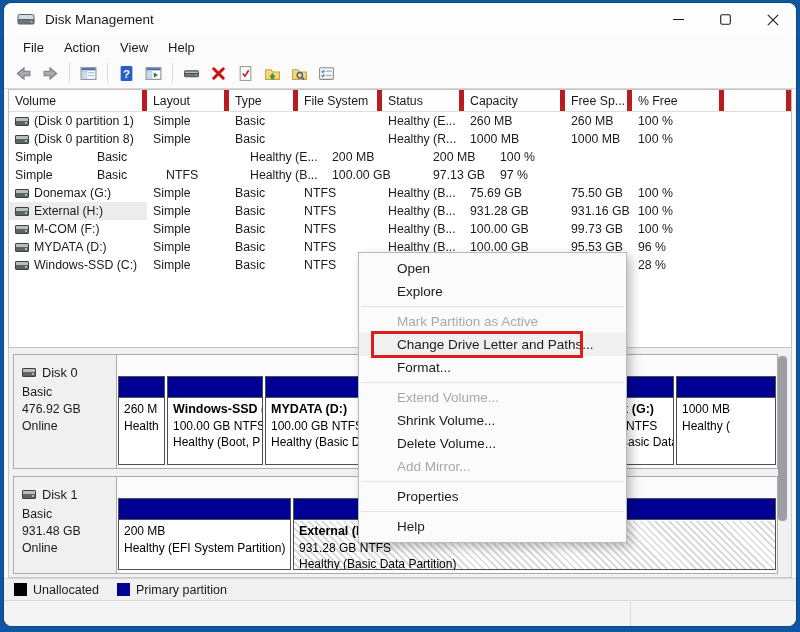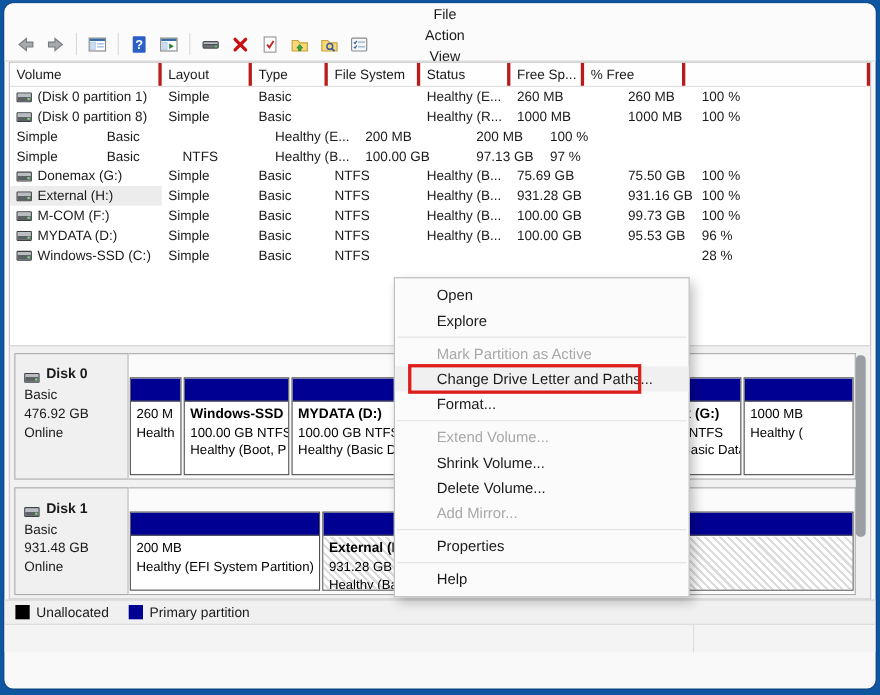--- a/index.html
+++ b/index.html
@@ -13,42 +13,42 @@
     position:absolute; left:4px; top:3px; width:792px; height:623px;
     background:#F9F9F9; border-radius:8px; overflow:hidden;
     box-shadow:0 0 0 1px rgba(0,0,0,.18);
   }
   
   .titlebar { height:33px; background:#FDFDFD; display:flex; align-items:center; padding-left:13px; }
   .titlebar .title { font-size:13.5px; color:#1B1B1B; margin-left:9px; }
   .win-controls { margin-left:auto; display:flex; height:100%; }
   .win-btn { width:47px; height:100%; display:flex; align-items:center; justify-content:center; background:transparent; border:none; }
   
-  .menubar { height:22px; background:#FBFBFB; display:flex; align-items:center; padding-left:9px;flex-direction:column; }
+  .menubar { height:22px; background:#FBFBFB; display:flex; align-items:center; padding-left:9px; }
   .menubar .m-item { font-size:13px; color:#1A1A1A; padding:2px 10px; }
   
   .toolbar { height:31px; background:#FBFBFB; border-bottom:1px solid #D8D8D8; display:flex; align-items:center; padding-left:6px; }
   .tb-btn { width:25px; height:25px; display:flex; align-items:center; justify-content:center; background:transparent; border:none; margin:0 1px; }
   .tb-sep { width:1px; height:20px; background:#D9D9D9; margin:0 5px; }
   
   .listpane { margin:0 4px; width:784px; height:259px; background:#FFFFFF; border:1px solid #BFBFBF; position:relative; font-size:12.3px; color:#1A1A1A; overflow:hidden; }
   .lheader { display:flex; height:22px; border-bottom:1px solid #DEDEDE; background:#FEFEFE; }
-  .lheader .hc { display:flex; align-items:center; padding-left:6px; border-right:3px solid #b91c1c; height:100%; overflow:hidden; white-space:nowrap; }
+  .lheader .hc { display:flex; align-items:center; padding-left:6px; border-right:5px solid #b91c1c; height:100%; overflow:hidden; white-space:nowrap; }
   .lrow { display:flex; height:18px; align-items:flex-end; white-space:nowrap; }
   .lrow .c { padding-left:6px; overflow:hidden; height:100%; display:flex; align-items:center; }
   .w0{width:138px}.w1{width:82px}.w2{width:69px}.w3{width:84px}.w4{width:82px}.w5{width:101px}.w6{width:67px}.w7{width:92px}.wx{flex:1}
   .selcell { background:#ECECEC; }
   .drv { width:14px; height:9px; border:1px solid #3E4144; border-radius:1px;
          background:linear-gradient(#B9BDC2 0 45%, #5E6166 45%); position:relative; margin-right:5px; flex:none; }
   .drv::after { content:""; position:absolute; right:1px; top:4px; width:2px; height:2px; background:#7CE07C; }
   
   .graphpane { margin:0 4px; width:784px; height:230px; background:#F1F1F1; border:1px solid #C9C9C9; border-top:none; position:relative; overflow:hidden; }
   .diskrow { position:absolute; left:4px; width:765px; display:flex; }
   .diskrow .info { width:104px; background:#F0F0F0; border:1px solid #ABABAB; padding:9px 0 0 8px; font-size:12.3px; color:#1A1A1A; line-height:17px; }
-  .diskhead { display:flex; align-items:flex-end; gap:6px; font-weight:bold; font-size:12.8px; margin-bottom:3px; }
+  .diskhead { display:flex; align-items:center; gap:6px; font-weight:normal; font-size:12.8px; margin-bottom:3px; }
   .diskhead .drv { margin-right:0; }
   .diskrow .parts { flex:1; position:relative; background:#FBFBFB; border:1px solid #ABABAB; border-left:none; }
   .part { position:absolute; top:21px; bottom:3px; border:1px solid #4F4F4F; background:#FFFFFF; overflow:hidden; }
   .band { height:21px; background:#000092; border-bottom:1px solid #4F4F4F; }
   .pbody { position:absolute; left:0; right:0; top:22px; bottom:0; padding:2px 5px; font-size:12px; line-height:16.5px; white-space:nowrap; overflow:hidden; }
   .pbody .pt { font-weight:bold; font-size:12.5px; }
   .part.hatch .pbody { background:repeating-linear-gradient(45deg,#FFFFFF 0 3px,#DCDCDC 3px 5px); }
   .vscroll { position:absolute; right:4px; top:8px; width:9px; height:165px; background:#9B9FA3; border-radius:4px; }
   
   .legend { height:22px; background:#F0F0F0; border-top:1px solid #D4D4D4; display:flex; align-items:center; padding-left:10px; font-size:12.5px; color:#1A1A1A; }
@@ -64,20 +64,45 @@
   .mi.dis { color:#A8A8A8; }
   .mi.hot { background:#F0F0F0; }
   .msep { height:1px; background:#E2E2E2; margin:3px 2px; }
   .redbox { position:absolute; left:12px; top:78px; width:212px; height:27px; border:3px solid #DD1C1C; pointer-events:none; }
 </style>
 </head>
 <body>
 
 <div class="window">
 
+  <div class="titlebar">
+    <svg width="19" height="15" viewBox="0 0 19 15">
+      <rect x="1" y="2.5" width="16" height="7.5" rx="1.5" fill="#D7DBE0" stroke="#5B6065"></rect>
+      <rect x="1" y="7.5" width="16" height="4.5" rx="1" fill="#6E747B" stroke="#5B6065"></rect>
+      <circle cx="14.5" cy="9.8" r="1.1" fill="#74D974"></circle>
+    </svg>
+    <span class="title">Disk Management</span>
+    <div class="win-controls">
+      <button class="win-btn">
+        <svg width="11" height="11" viewBox="0 0 11 11">
+            <path d="M0 5.5h11" stroke="#1B1B1B" stroke-width="1.1"></path>
+          </svg>
+      </button>
+      <button class="win-btn">
+        <svg width="11" height="11" viewBox="0 0 11 11">
+            <rect x="0.7" y="0.7" width="9.6" height="9.6" rx="1.5" fill="none" stroke="#1B1B1B" stroke-width="1.1"></rect>
+          </svg>
+      </button>
+      <button class="win-btn">
+        <svg width="12" height="12" viewBox="0 0 12 12">
+            <path d="M0.8 0.8l10.4 10.4M11.2 0.8L0.8 11.2" stroke="#1B1B1B" stroke-width="1.1"></path>
+          </svg>
+      </button>
+    </div>
+  </div>
 
   <div class="menubar">
     <span class="m-item">File</span>
     <span class="m-item">Action</span>
     <span class="m-item">View</span>
     <span class="m-item">Help</span>
   </div>
 
   <div class="toolbar">
     <button class="tb-btn">
@@ -158,20 +183,21 @@
     </button>
   </div>
 
   <div class="listpane">
     <div class="lheader">
       <div class="hc w0">Volume</div>
       <div class="hc w1">Layout</div>
       <div class="hc w2">Type</div>
       <div class="hc w3">File System</div>
       <div class="hc w4">Status</div>
+      <div class="hc w5">Capacity</div>
       <div class="hc w6">Free Sp...</div>
       <div class="hc w7">% Free</div>
       <div class="hc wx"></div>
     </div>
 
     <div class="lrow">
       <div class="c w0">
           <span class="drv"></span>
           <span>(Disk 0 partition 1)</span>
         </div>

